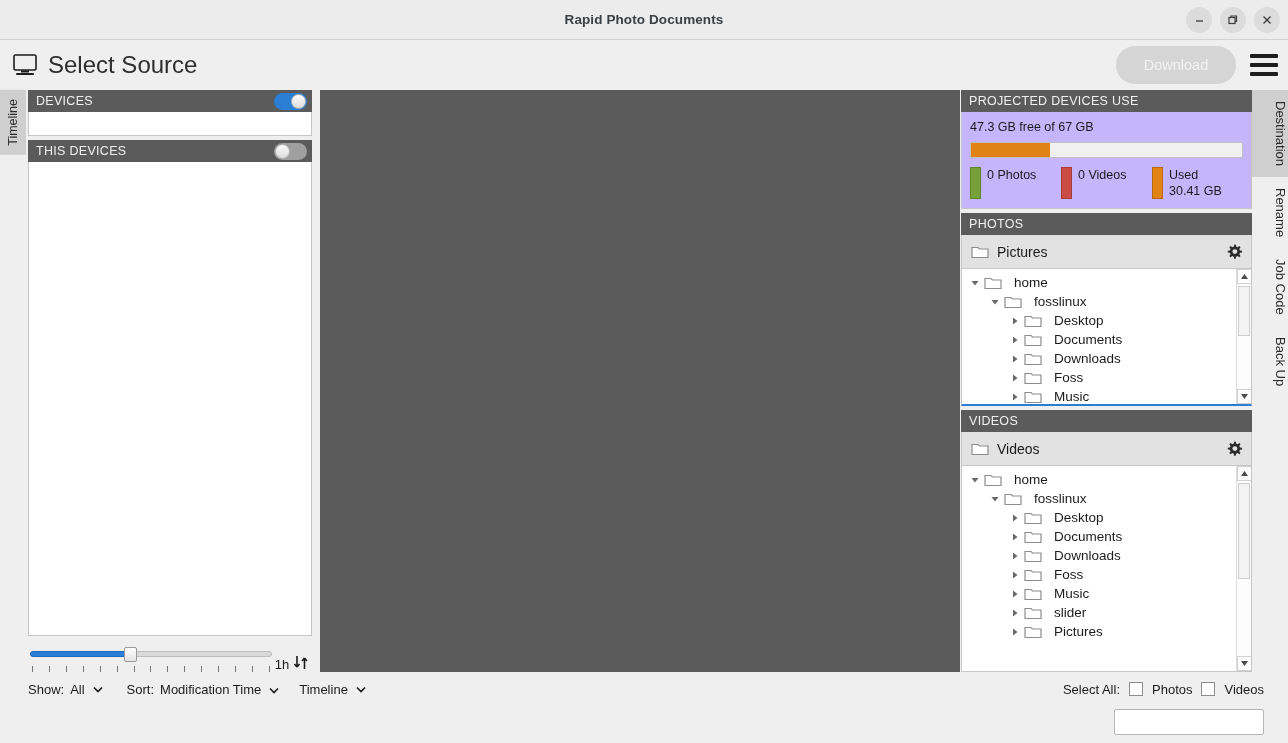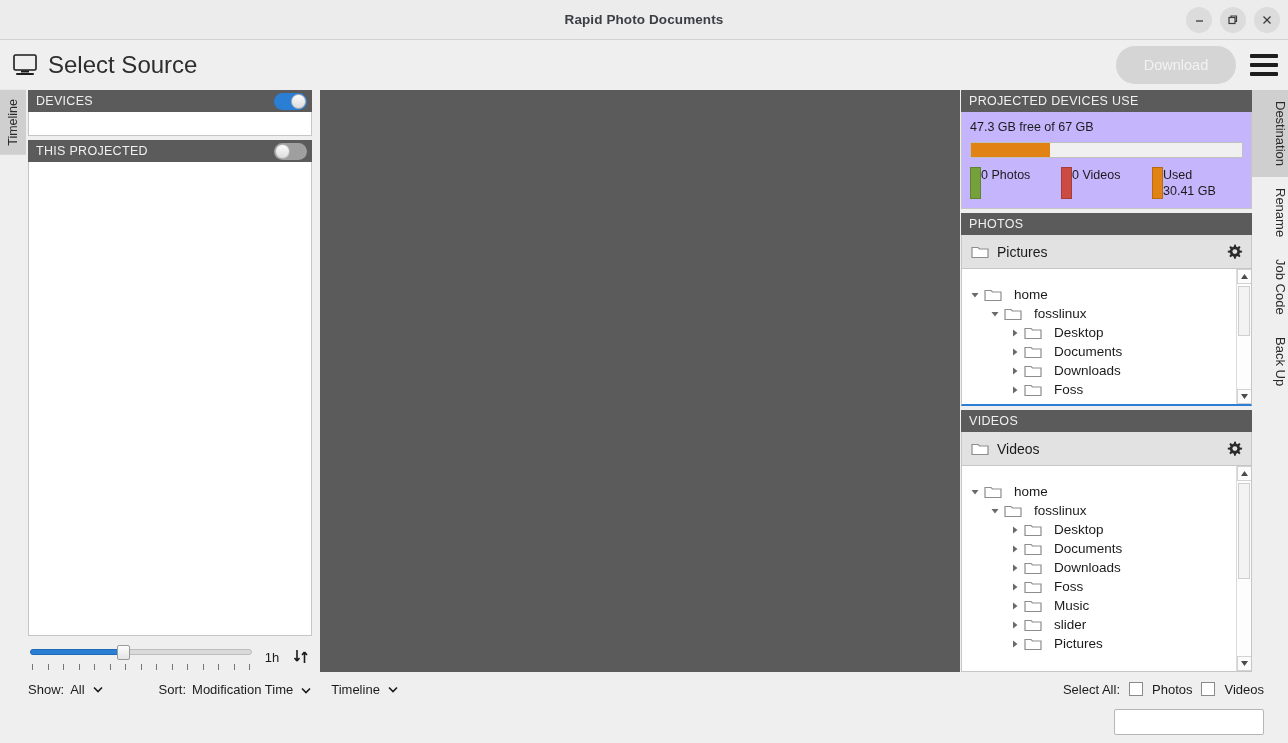--- a/index.html
+++ b/index.html
@@ -119,21 +119,21 @@
     display: flex; flex-direction: column;
     overflow: hidden;
   }
   .tl-text {
     font-style: italic; font-size: 13.5px; line-height: 1.32;
     color: #1d1d1d;
   }
   .tl-text.bottom { margin-top: auto; }
 
   .slider-row {
-    display: flex; align-items: center; gap: 10px;
+    display: flex; align-items: flex-end; 
     padding: 6px 2px 0 2px; height: 36px;
   }
   .slider-wrap { flex: 1; position: relative; height: 26px; }
   .slider-track {
     position: absolute; top: 5px; left: 0; right: 0; height: 6px;
     background: #dadada; border: 1px solid #bdbdbd; border-radius: 3px;
   }
   .slider-fill {
     position: absolute; top: 5px; left: 0; width: 42%; height: 6px;
     background: #2a7fd4; border: 1px solid #1d6bb9; border-radius: 3px;
@@ -170,42 +170,42 @@
     background: #c4b5fd; border: 1px solid #c6c6c6; border-top: none;
     padding: 8px 8px 9px 8px;
   }
   .storage-free { font-size: 12.5px; color: #1b1b1b; margin-bottom: 8px; }
   .storage-bar {
     height: 16px; background: #f0f0f0;
     border: 1px solid #c0c0c0; display: flex; margin-bottom: 9px;
   }
   .storage-bar .used { width: 29%; background: #e08214; }
   .legend { display: flex; }
-  .legend-item { display: flex; gap: 0; flex: 1; }
+  .legend-item { display: flex; gap: 6px; flex: 1; }
   .legend-swatch { width: 11px; height: 32px; flex: none; border: 1px solid rgba(0,0,0,.18); }
   .legend-text { font-size: 12.5px; color: #1b1b1b; line-height: 1.28; }
 
   .folder-head {
     background: #e2e2e2; border: 1px solid #c6c6c6; border-top: none;
     height: 34px; display: flex; align-items: center; gap: 8px;
     padding: 0 8px 0 9px;
   }
   .folder-head .fh-label { flex: 1; font-size: 14px; color: #1b1b1b; }
   .folder-icon { width: 18px; height: 15px; display:block; flex:none; }
   .gear-icon { width: 17px; height: 17px; display:block; cursor:pointer; }
 
   .tree-box {
     background: #fff; border: 1px solid #c6c6c6; border-top: none;
     border-bottom: 2px solid #2a7fd4;
     position: relative; overflow: hidden;
     display: flex;
   }
   .tree-box.photos { height: 137px; }
   .tree-box.videos { flex: 1; border-bottom: 1px solid #c6c6c6; }
-  .tree-list { flex: 1; padding: 16px 0 0 0; overflow: hidden; }
+  .tree-list { flex: 1; padding: 4px 0 0 0; overflow: hidden; }
   .tree-row {
     display: flex; align-items: center; height: 19px;
     font-size: 13.5px; color: #1b1b1b; white-space: nowrap;
   }
   .tw { width: 14px; flex:none; display:flex; align-items:center; justify-content:center; }
   .tw svg { display:block; }
   .tree-row .folder-icon { margin-right: 6px; }
 
   .vscroll {
     width: 15px; flex: none; background: #fdfdfd;
@@ -319,21 +319,21 @@
 
     <div class="panel-header">
       <span class="ph-label">DEVICES</span>
       <div class="toggle on">
           <div class="knob"></div>
         </div>
     </div>
     <div class="devices-body"></div>
 
     <div class="panel-header" style="margin-top:4px;">
-      <span class="ph-label">THIS PROJECTED</span>
+      <span class="ph-label">THIS DEVICES</span>
       <div class="toggle off">
           <div class="knob"></div>
         </div>
     </div>
 
     <div class="thiscomputer-body">
     </div>
 
     <div class="slider-row">
       <div class="slider-wrap">
@@ -688,21 +688,21 @@
 
 <div class="statusbar">
   <div class="sb-row1">
     <div class="sb-group">
       <span class="sb-label">Show:</span>
       <span class="sb-value">All</span>
       <svg class="caret" viewBox="0 0 14 14">
           <path d="M3 5.5 L7 9.5 L11 5.5" fill="none" stroke="#1b1b1b" stroke-width="1.6"></path>
         </svg>
     </div>
-    <div class="sb-group" style="margin-left:54px;align-items:flex-end;">
+    <div class="sb-group" style="margin-left:22px;align-items:flex-end;">
       <span class="sb-label">Sort:</span>
       <span class="sb-value">Modification Time</span>
       <svg class="caret" viewBox="0 0 14 14">
           <path d="M3 5.5 L7 9.5 L11 5.5" fill="none" stroke="#1b1b1b" stroke-width="1.6"></path>
         </svg>
     </div>
     <div class="sb-group" style="margin-left:18px;">
       <span class="sb-value">Timeline</span>
       <svg class="caret" viewBox="0 0 14 14">
           <path d="M3 5.5 L7 9.5 L11 5.5" fill="none" stroke="#1b1b1b" stroke-width="1.6"></path>

